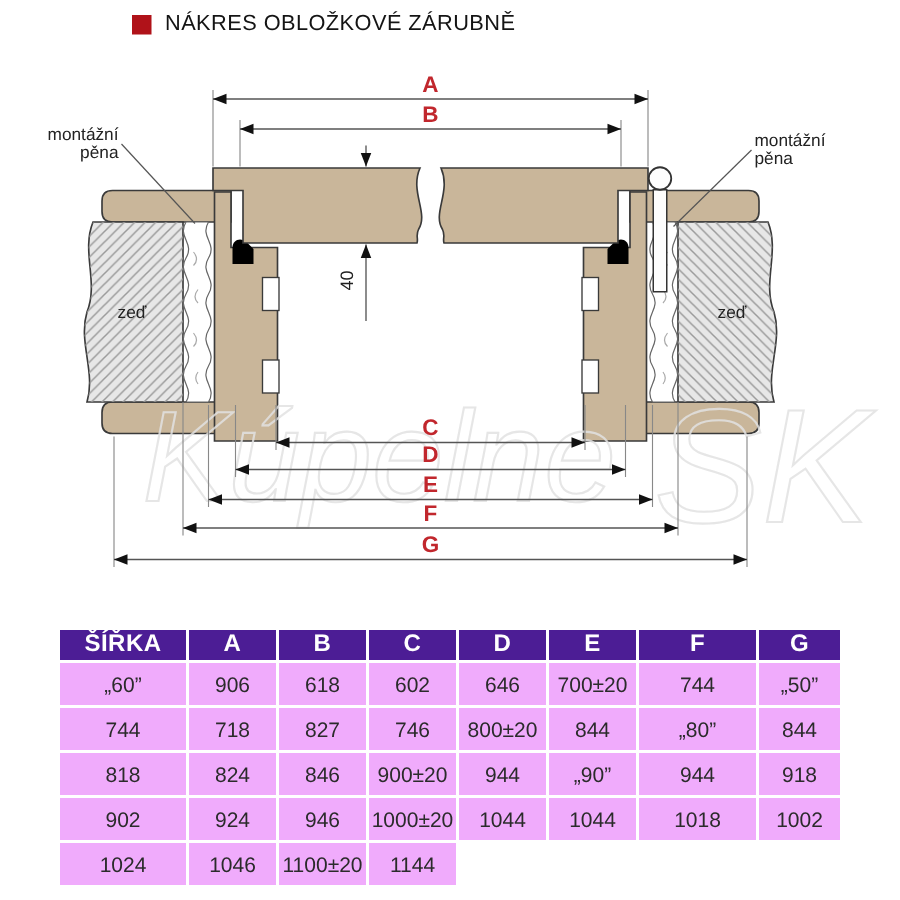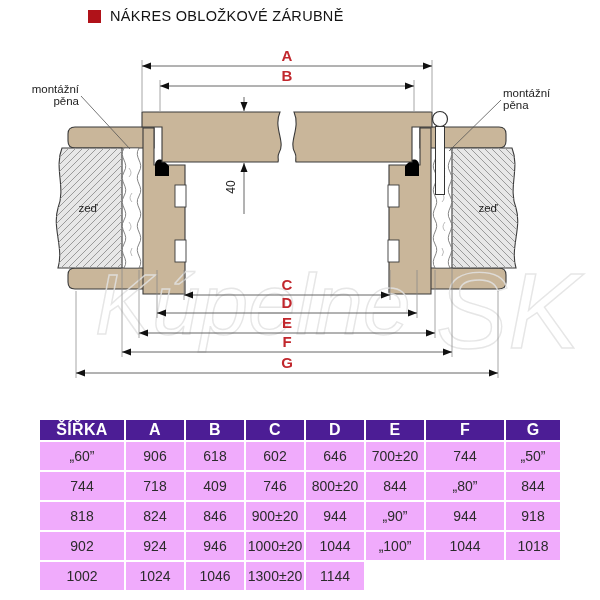--- a/index.html
+++ b/index.html
@@ -149,21 +149,21 @@
     <div class="td">906</div>
     <div class="td">618</div>
     <div class="td">602</div>
     <div class="td">646</div>
     <div class="td">700±20</div>
     <div class="td">744</div>
 
     <div class="td">„50”</div>
     <div class="td">744</div>
     <div class="td">718</div>
-    <div class="td">409</div>
+    <div class="td">827</div>
     <div class="td">746</div>
     <div class="td">800±20</div>
     <div class="td">844</div>
 
     <div class="td">„80”</div>
     <div class="td">844</div>
     <div class="td">818</div>
     <div class="td">824</div>
     <div class="td">846</div>
     <div class="td">900±20</div>
@@ -171,23 +171,22 @@
 
     <div class="td">„90”</div>
     <div class="td">944</div>
     <div class="td">918</div>
     <div class="td">902</div>
     <div class="td">924</div>
     <div class="td">946</div>
     <div class="td">1000±20</div>
     <div class="td">1044</div>
 
-    <div class="td">„100”</div>
     <div class="td">1044</div>
     <div class="td">1018</div>
     <div class="td">1002</div>
     <div class="td">1024</div>
     <div class="td">1046</div>
-    <div class="td">1300±20</div>
+    <div class="td">1100±20</div>
     <div class="td">1144</div>
   </div>
 
 </div>
 
 </body></html>

